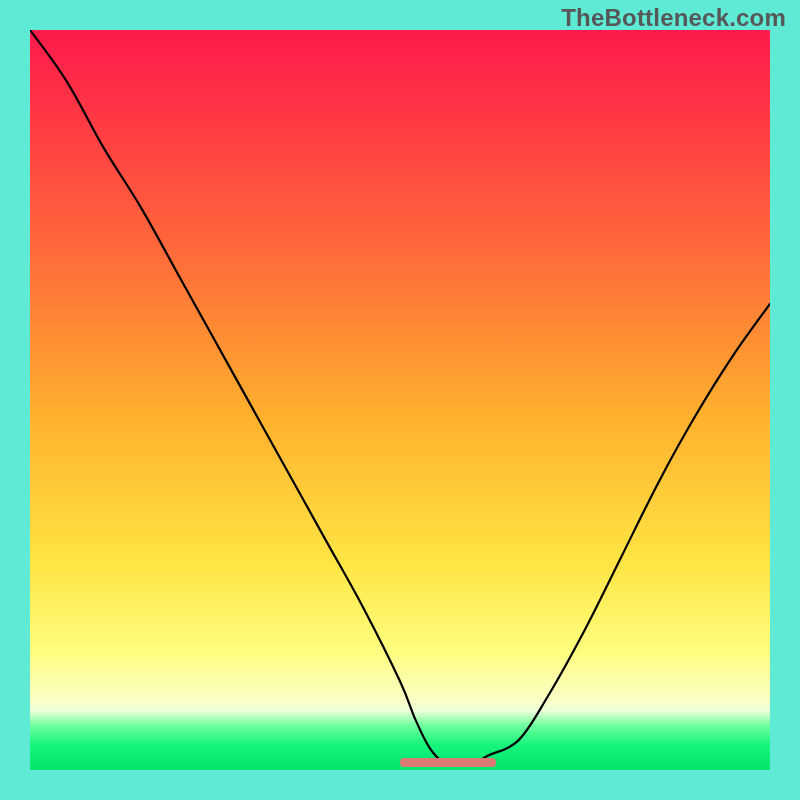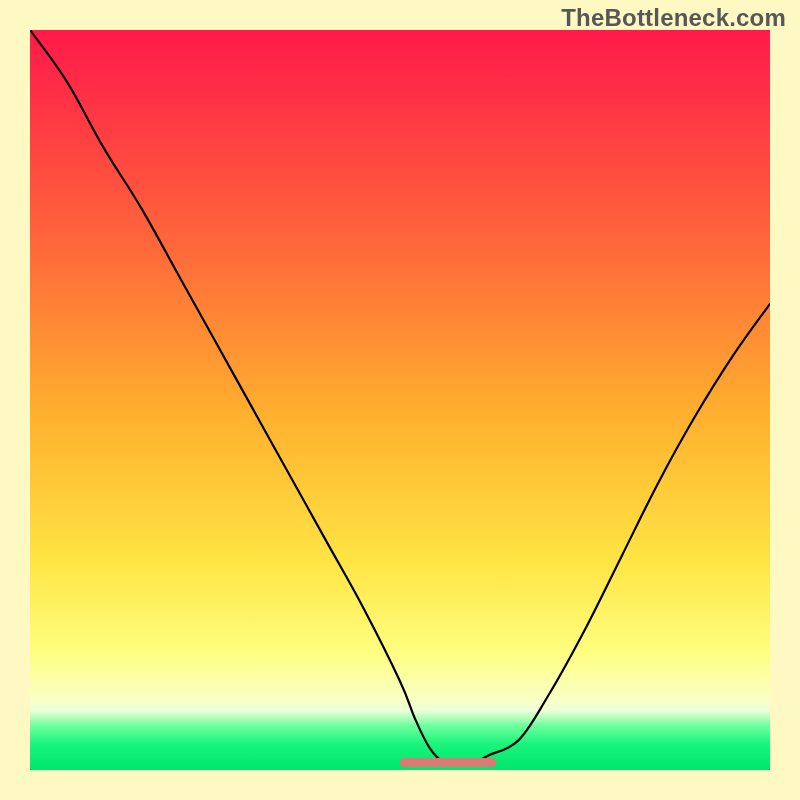--- a/index.html
+++ b/index.html
@@ -1,21 +1,21 @@
 <!DOCTYPE html>
 <html><head>
 <meta charset="utf-8">
 <style>
   * { margin: 0; padding: 0; box-sizing: border-box; }
   html, body { width: 800px; height: 800px; overflow: hidden; background: #000; }
   .frame {
     position: relative;
     width: 800px;
     height: 800px;
-    background: #fef9c3;
+    background: #5eead4;
   }
   .watermark {
     position: absolute;
     top: 4px;
     right: 14px;
     font-family: Arial, Helvetica, sans-serif;
     font-size: 24px;
     font-weight: 600;
     color: #575757;
     letter-spacing: 0.2px;

